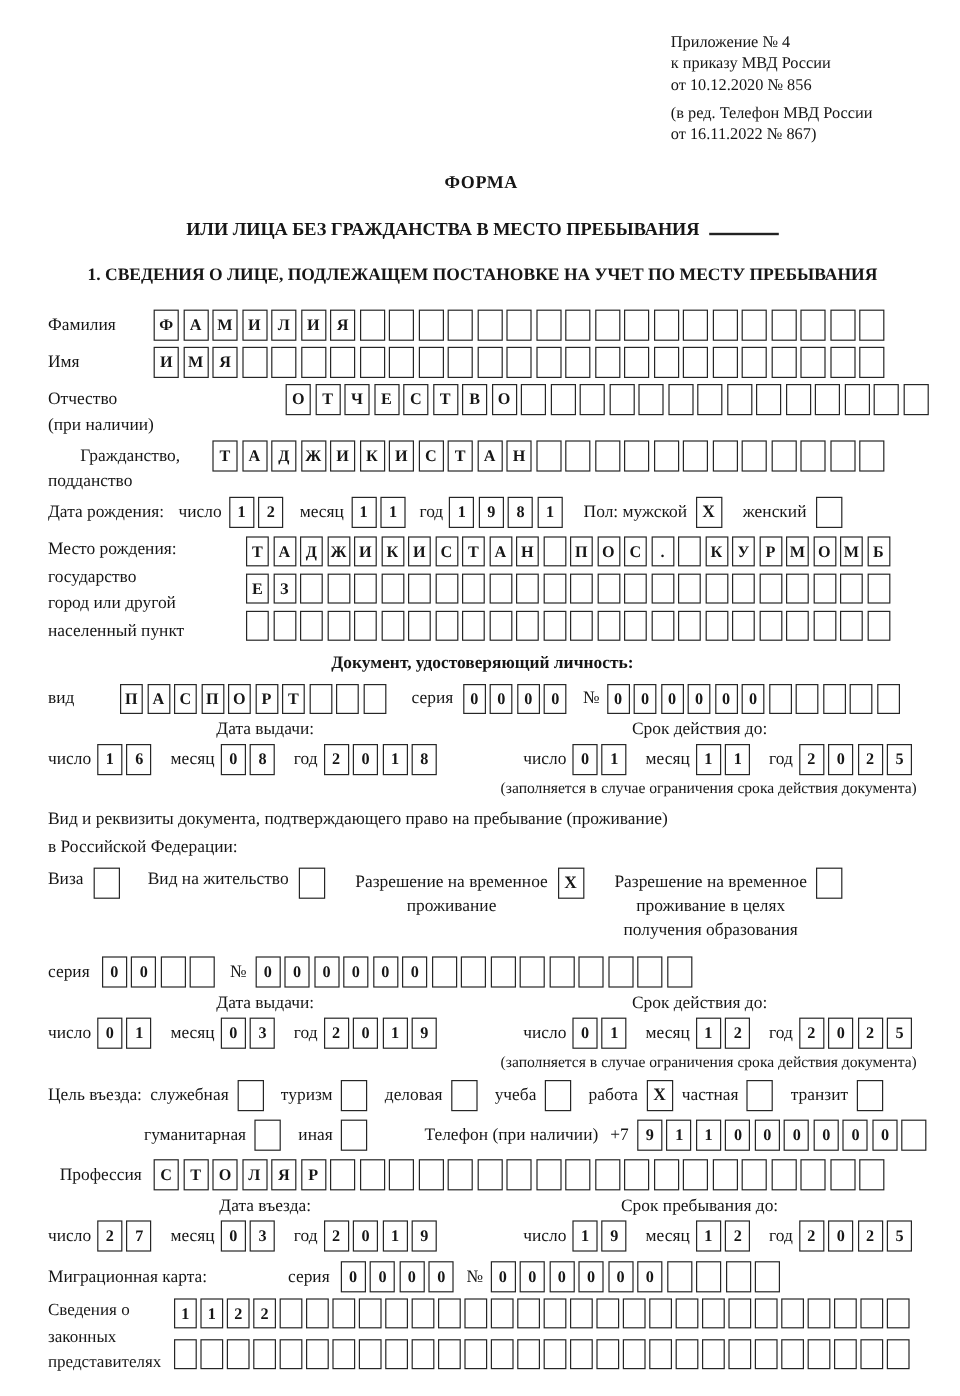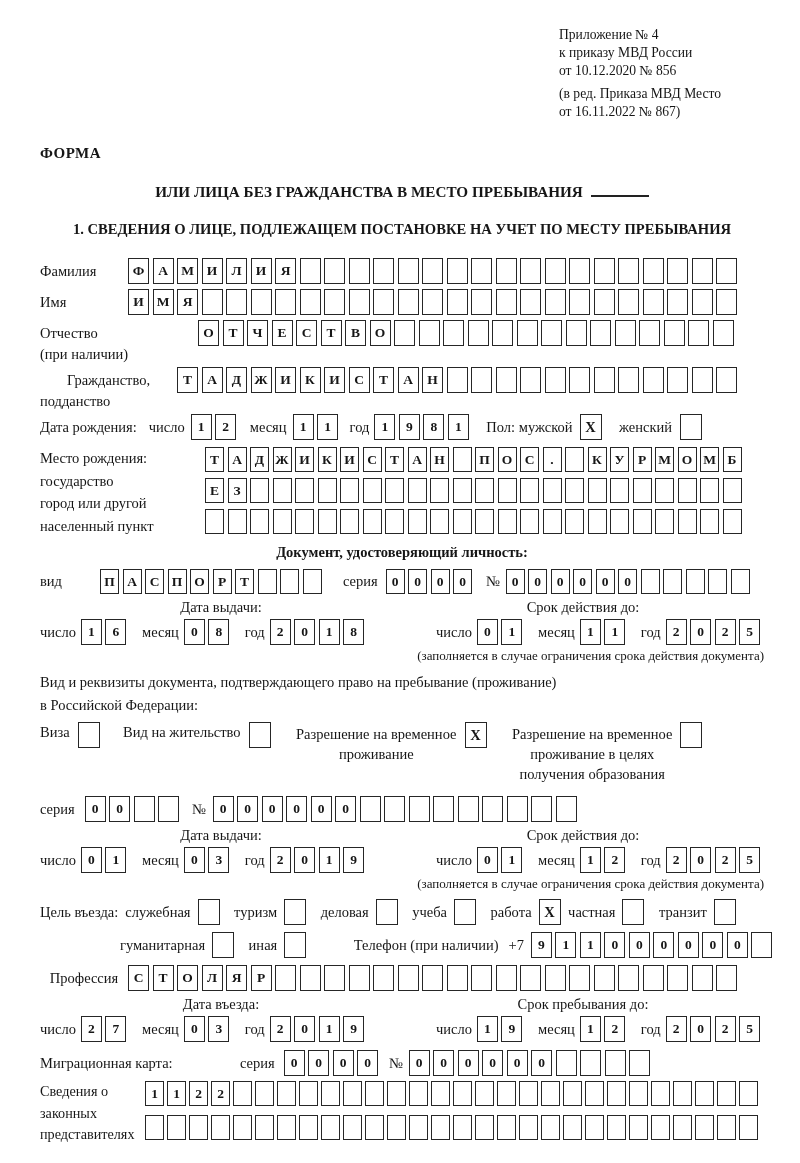--- a/index.html
+++ b/index.html
@@ -5,21 +5,21 @@
   html,body{margin:0;padding:0;background:#ffffff;}
   body{
     width:800px;height:1163px;overflow:hidden;
     font-family:"Liberation Serif", serif;color:#161616;font-size:14.5px;
   }
   .page{box-sizing:border-box;width:800px;height:1163px;padding:26px 36px 0 40px;}
 
   
   .appendix{margin-left:auto;width:205px;font-size:13.6px;line-height:18px;}
   .appendix .gap{height:5px;}
-  .forma{text-align:left;font-weight:bold;font-size:15px;margin:24px 2px 18px 0;letter-spacing:.5px;}
+  .forma{text-align:center;font-weight:bold;font-size:15px;margin:24px 2px 18px 0;letter-spacing:.5px;}
   .title{text-align:center;font-weight:bold;font-size:15.2px;line-height:23px;margin:0 0 18px 0;}
   .blank-line{display:inline-block;width:58px;border-bottom:2px solid #222;height:12px;margin-left:8px;}
   .sec-head{text-align:center;font-weight:bold;font-size:14.6px;margin:0 0 20px 0;}
 
   
   .frow{display:flex;align-items:center;margin-bottom:5px;}
   .lbl{flex:0 0 auto;}
   .sublabel{margin:-2px 0 4px 0;}
   .cells{display:inline-flex;flex:0 0 auto;align-items:center;}
   .cell{
@@ -63,21 +63,21 @@
 </head>
 <body>
 
 <div class="page">
 
   <div class="appendix">
     <div>Приложение № 4</div>
     <div>к приказу МВД России</div>
     <div>от 10.12.2020 № 856</div>
     <div class="gap"></div>
-    <div>(в ред. Приказа МВД Место</div>
+    <div>(в ред. Телефон МВД России</div>
     <div>от 16.11.2022 № 867)</div>
   </div>
 
   <div class="forma">ФОРМА</div>
 
   <div class="title">
     <div>
       <span>ИЛИ ЛИЦА БЕЗ ГРАЖДАНСТВА В МЕСТО ПРЕБЫВАНИЯ</span><span class="blank-line"></span>
     </div>
   </div>
@@ -139,21 +139,21 @@
         <span class="cell"></span>
         <span class="cell"></span>
         <span class="cell"></span>
         <span class="cell"></span>
         <span class="cell"></span>
         <span class="cell"></span>
         <span class="cell"></span>
       </span>
   </div>
 
-  <div class="frow" style="margin-bottom:2px;">
+  <div class="frow" style="margin-bottom:2px;gap:40px;">
     <span class="lbl" style="width:158px;">Отчество</span>
     <span class="cells">
         <span class="cell">О</span>
         <span class="cell">Т</span>
         <span class="cell">Ч</span>
         <span class="cell">Е</span>
         <span class="cell">С</span>
         <span class="cell">Т</span>
         <span class="cell">В</span>
         <span class="cell">О</span>

